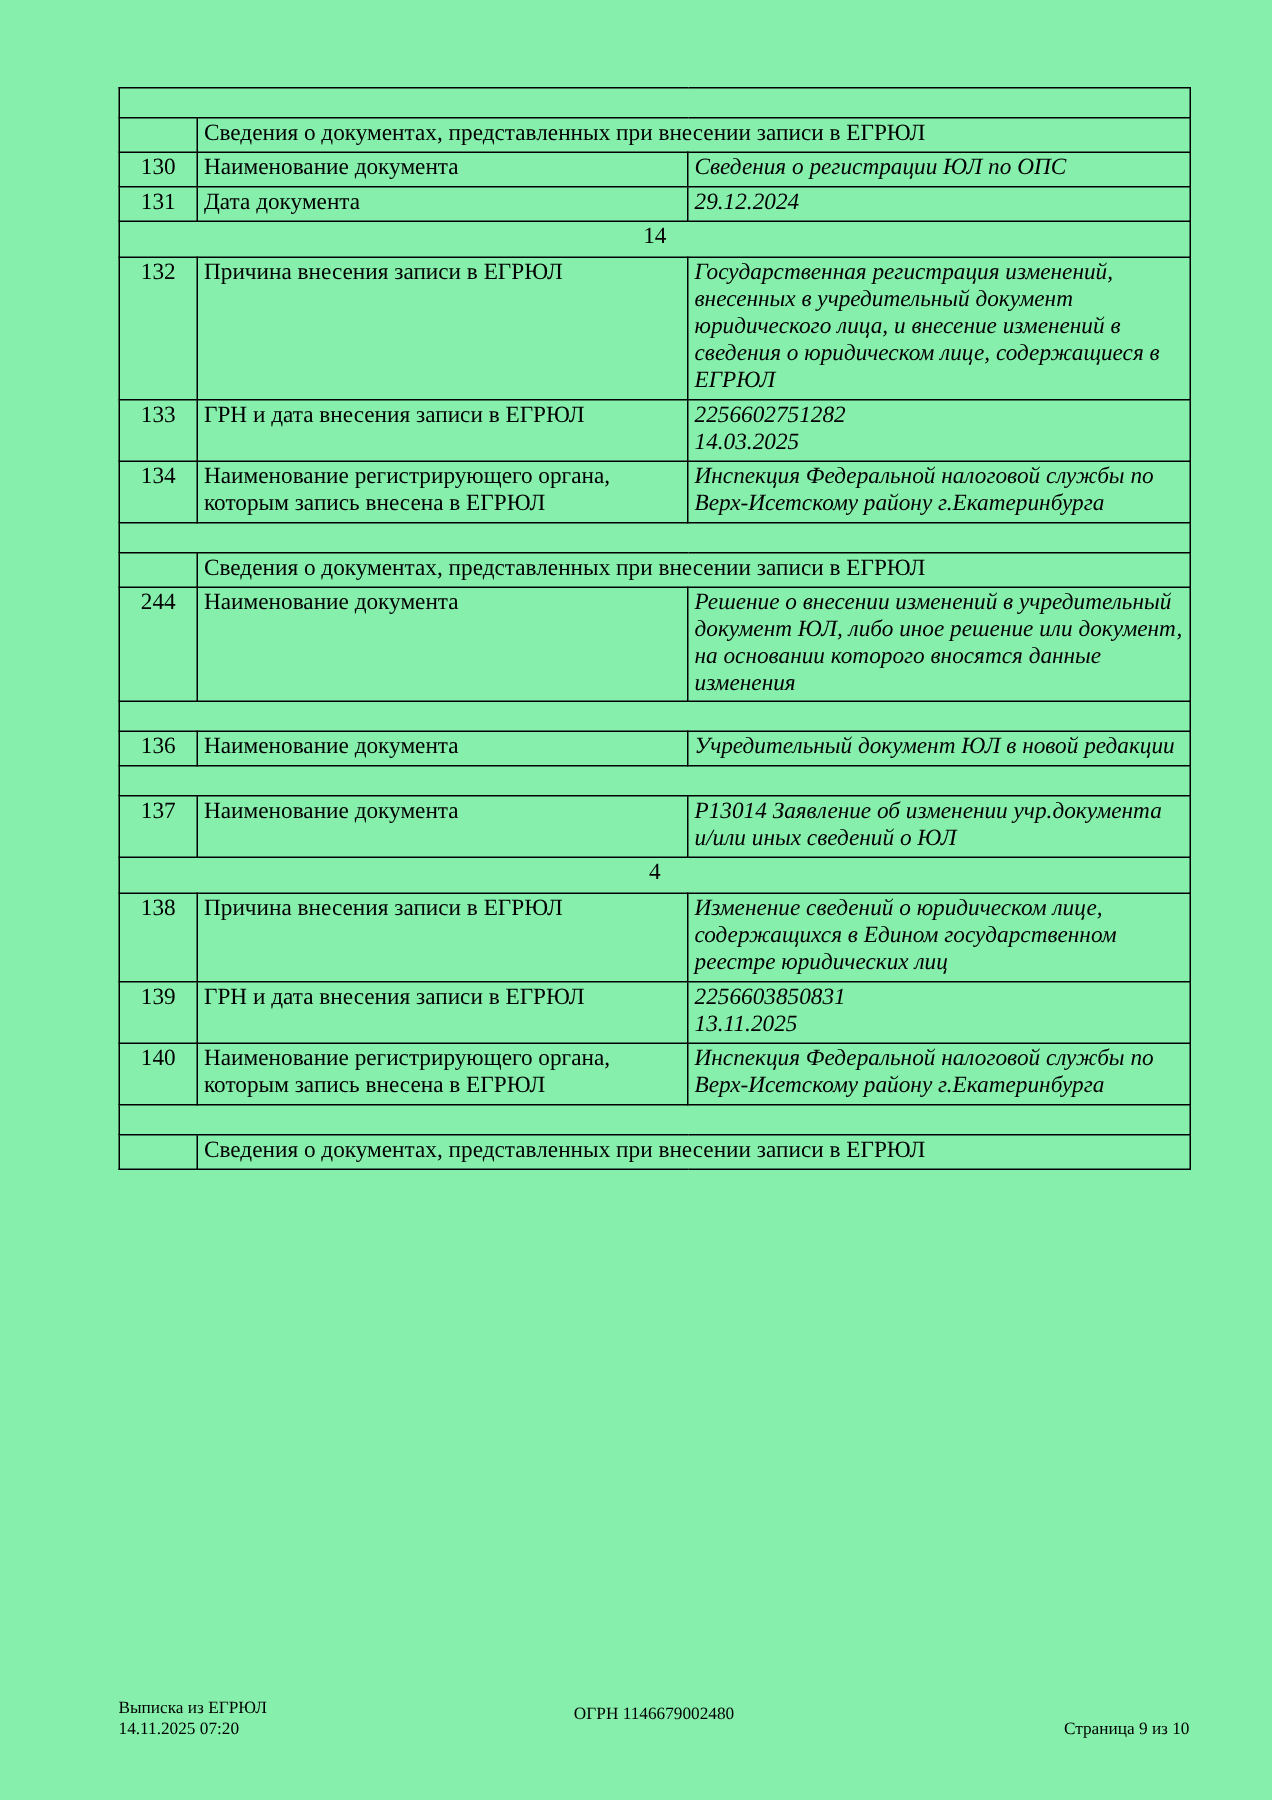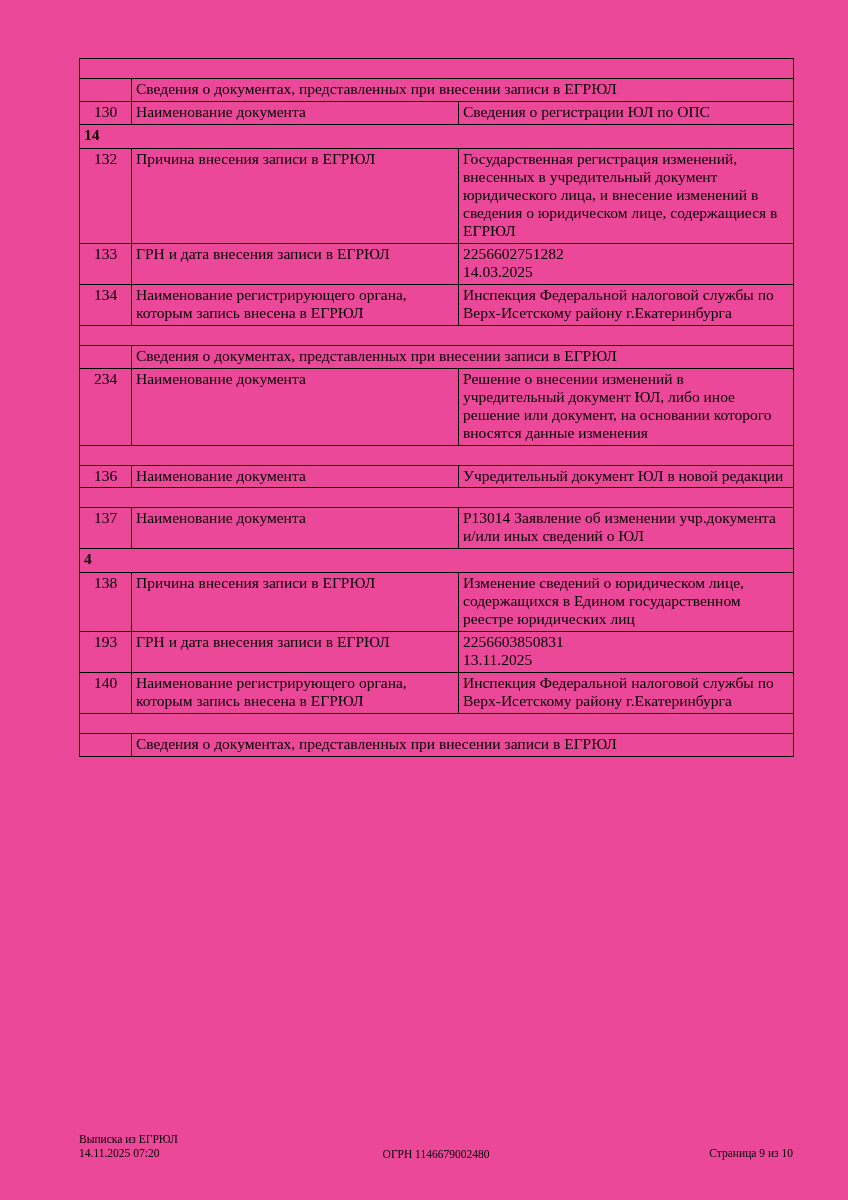--- a/index.html
+++ b/index.html
@@ -6,21 +6,21 @@
     margin: 0;
     padding: 0;
     background: #ffffff;
     color: #000000;
     font-family: "Liberation Serif", serif;
   }
   .page {
     position: relative;
     width: 848px;
     height: 1200px;
-    background: #ec4899;
+    background: #86efac;
     overflow: hidden;
   }
   table.doc-table {
     position: absolute;
     left: 79px;
     top: 58px;
     width: 714px;
     border-collapse: collapse;
     table-layout: fixed;
   }
@@ -32,38 +32,38 @@
     padding: 1px 4px 3px 4px;
     overflow: hidden;
     word-wrap: break-word;
   }
   td.c-num {
     text-align: center;
     padding-left: 1px;
     padding-right: 1px;
     margin-top: 36px;
   }
-  td.c-val { white-space: pre-line; }
+  td.c-val { white-space: pre-line; font-style: italic; }
   tr.r-empty td { height: 17px; padding: 1px; }
   tr.r-sec td {
-    text-align: left;
-    font-weight: bold;
+    text-align: center;
+    font-weight: normal;
     height: 19px;
   }
   .footer {
     position: absolute;
     left: 79px;
     top: 1132px;
     width: 714px;
     height: 30px;
     font-size: 11.5px;
     line-height: 1.25;
   }
   .footer-left { position: absolute; left: 0; top: 0; }
-  .footer-center { position: absolute; left: 50%; transform: translateX(-50%); bottom: 1px; white-space: nowrap; }
+  .footer-center { position: absolute; left: 50%; transform: translateX(-50%); bottom: 12px; white-space: nowrap; }
   .footer-right { position: absolute; right: 0; bottom: 2px; white-space: nowrap; margin-left: 32px; }
 </style>
 </head>
 <body>
 
 <div class="page">
 
   <table class="doc-table">
     <colgroup>
       <col style="width:52px">
@@ -75,20 +75,25 @@
           <td colspan="3"></td>
         </tr>
         <tr>
           <td class="c-num"></td>
           <td colspan="2">Сведения о документах, представленных при внесении записи в ЕГРЮЛ</td>
         </tr>
         <tr>
           <td class="c-num">130</td>
           <td>Наименование документа</td>
           <td class="c-val">Сведения о регистрации ЮЛ по ОПС</td>
+        </tr>
+        <tr>
+          <td class="c-num">131</td>
+          <td>Дата документа</td>
+          <td class="c-val">29.12.2024</td>
         </tr>
         <tr class="r-sec">
           <td colspan="3">14</td>
         </tr>
         <tr>
           <td class="c-num">132</td>
           <td>Причина внесения записи в ЕГРЮЛ</td>
           <td class="c-val">Государственная регистрация изменений, внесенных в учредительный документ юридического лица, и внесение изменений в сведения о юридическом лице, содержащиеся в ЕГРЮЛ</td>
         </tr>
         <tr>
@@ -103,21 +108,21 @@
           <td class="c-val">Инспекция Федеральной налоговой службы по Верх-Исетскому району г.Екатеринбурга</td>
         </tr>
         <tr class="r-empty">
           <td colspan="3"></td>
         </tr>
         <tr>
           <td class="c-num"></td>
           <td colspan="2">Сведения о документах, представленных при внесении записи в ЕГРЮЛ</td>
         </tr>
         <tr>
-          <td class="c-num">234</td>
+          <td class="c-num">244</td>
           <td>Наименование документа</td>
           <td class="c-val">Решение о внесении изменений в учредительный документ ЮЛ, либо иное решение или документ, на основании которого вносятся данные изменения</td>
         </tr>
         <tr class="r-empty">
           <td colspan="3"></td>
         </tr>
         <tr>
           <td class="c-num">136</td>
           <td>Наименование документа</td>
           <td class="c-val">Учредительный документ ЮЛ в новой редакции</td>
@@ -132,21 +137,21 @@
         </tr>
         <tr class="r-sec">
           <td colspan="3">4</td>
         </tr>
         <tr>
           <td class="c-num">138</td>
           <td>Причина внесения записи в ЕГРЮЛ</td>
           <td class="c-val">Изменение сведений о юридическом лице, содержащихся в Едином государственном реестре юридических лиц</td>
         </tr>
         <tr>
-          <td class="c-num">193</td>
+          <td class="c-num">139</td>
           <td>ГРН и дата внесения записи в ЕГРЮЛ</td>
           <td class="c-val">2256603850831
 13.11.2025</td>
         </tr>
         <tr>
           <td class="c-num">140</td>
           <td>Наименование регистрирующего органа, которым запись внесена в ЕГРЮЛ</td>
           <td class="c-val">Инспекция Федеральной налоговой службы по Верх-Исетскому району г.Екатеринбурга</td>
         </tr>
         <tr class="r-empty">

